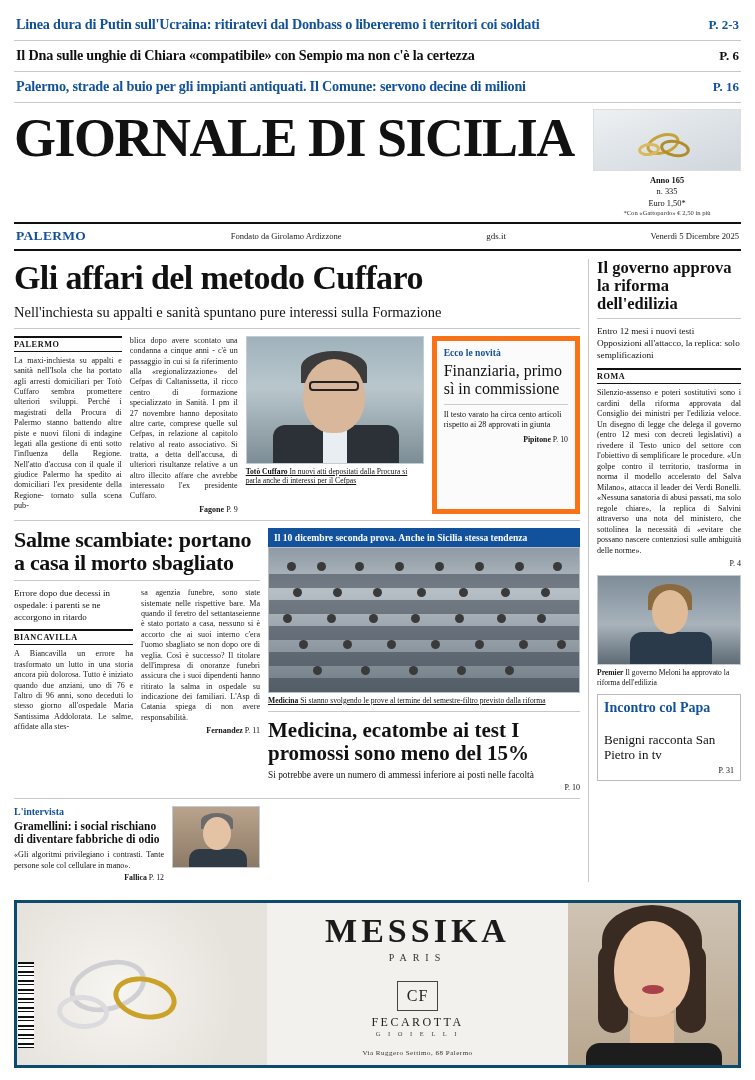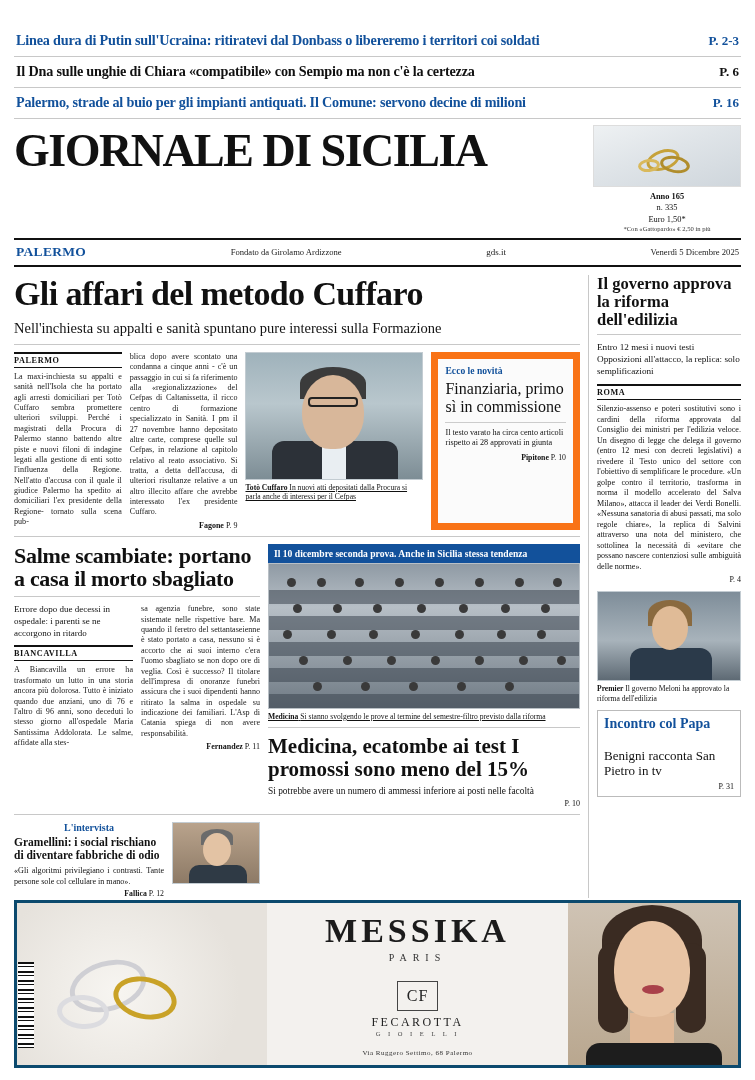--- a/index.html
+++ b/index.html
@@ -4,41 +4,41 @@
 <style>
   * { box-sizing: border-box; }
   html, body { margin:0; padding:0; }
   body {
     width: 755px; height: 1080px;
     background: #ffffff;
     font-family: "Liberation Serif", serif;
     color: #111;
     overflow: hidden;
   }
-  .page { width:755px; height:1080px; position:relative; padding: 16px 14px; }
+  .page { width:755px; height:1080px; position:relative; padding: 0 14px; }
 
   
   .teasers { padding-top: 10px; }
   .teaser {
     display:flex; align-items:baseline; justify-content:space-between;
     border-bottom: 1px solid #c8c8c8;
     padding: 6px 2px 7px 2px;
   }
   .teaser:first-child { border-top: none; }
   .teaser .t-text { font-weight: bold; font-size: 14.2px; letter-spacing:-0.2px; }
   .teaser .t-page { font-weight: bold; font-size: 13px; white-space:nowrap; padding-left:10px; }
   .teaser.blue .t-text, .teaser.blue .t-page { color: #12519b; }
   .teaser.dark .t-text, .teaser.dark .t-page { color: #111; }
 
   
   .masthead { display:flex; align-items:flex-start; justify-content:space-between; margin-top: 6px; }
   .logo {
     font-family: "Liberation Serif", serif;
     font-weight: bold;
-    font-size: 46px;
+    font-size: 54px;
     line-height: 0.96;
     letter-spacing: -1.5px;
     padding-top: 4px;
   }
   .mast-right { width: 148px; text-align:center; }
   .mast-img {
     width:148px; height:62px; border:1px solid #ddd;
     background: linear-gradient(160deg,#eef1f3 0%,#dfe4e8 45%,#cfd6dc 100%);
     position:relative; overflow:hidden;
   }
@@ -100,21 +100,21 @@
     background:#d8b79a;
   }
   .photo .hair { position:absolute; left:54px; top:14px; width:66px; height:32px; border-radius:50% 50% 0 0; background:#3b3b3b;}
   .photo .suit { position:absolute; left:26px; top:88px; width:126px; height:44px; background:#2c3138; border-radius:12px 12px 0 0;}
   .photo .shirt { position:absolute; left:76px; top:88px; width:24px; height:40px; background:#e9eef2; transform:rotate(0deg);}
   .photo .glasses { position:absolute; left:62px; top:44px; width:50px; height:10px; border:2px solid #222; border-radius:4px; }
   .cap { font-size:7.6px; line-height:1.25; margin-top:3px;text-decoration:underline; }
   .cap b { font-weight:bold; }
 
   .boxed {
-    border:7px solid #f97316; padding:6px 7px; background:#fbfbfb;
+    border:5px solid #f97316; padding:6px 7px; background:#fbfbfb;
   }
   .box-kicker { color:#12519b; font-weight:bold; font-size:9.6px; margin-bottom:4px; }
   .box-title { font-size:16px; line-height:1.12; margin-bottom:6px; }
   .box-note { font-size:8.2px; line-height:1.3; border-top:1px solid #ccc; padding-top:5px;}
   .box-byline { font-size:7.8px; text-align:right; margin-top:4px; }
 
   .sec-head { font-size:22px; font-weight:bold; line-height:1.06; letter-spacing:-0.3px; margin-bottom:6px;}
   .sec-sub { font-size:9px; line-height:1.3; margin-bottom:6px; }
 
   .two-col { display:flex; gap:8px; }
@@ -140,21 +140,21 @@
 
   .intervista { display:flex; gap:8px; margin-top:7px; }
   .int-photo {
     width:88px; height:62px; border:1px solid #c3ccd2; position:relative; overflow:hidden;
     background: linear-gradient(180deg,#b9a38c 0%,#8d7a66 100%);
   }
   .int-photo .f { position:absolute; left:30px; top:10px; width:28px;height:33px;border-radius:50%;background:#e3c3a4;}
   .int-photo .h { position:absolute; left:28px; top:6px; width:32px;height:16px;border-radius:50% 50% 0 0; background:#6b6b6b;}
   .int-photo .b { position:absolute; left:16px; top:42px; width:58px;height:22px;background:#2f3a45;border-radius:10px 10px 0 0;}
   .int-title { font-size:11.5px; font-weight:bold; line-height:1.15; }
-  .int-kicker { color:#12519b; font-weight:bold; font-size:10px; margin-bottom:3px;text-align:center;}
+  .int-kicker { color:#12519b; font-weight:bold; font-size:10px; margin-bottom:3px;}
   .int-quote { font-size:8.1px; line-height:1.3; margin-top:4px; text-align:justify;}
   .int-by { font-size:7.8px; text-align:right; margin-top:2px;}
 
   
   .r-head { font-size:16.5px; font-weight:bold; line-height:1.08; margin-bottom:6px;}
   .r-sub { font-size:9.2px; line-height:1.3; margin-bottom:6px;}
   .r-body { font-size:8.1px; line-height:1.3; text-align:justify;}
   .r-photo {
     width:100%; height:90px; margin-top:7px; border:1px solid #c3ccd2; position:relative; overflow:hidden;
     background: linear-gradient(180deg,#7e8d99 0%,#a8b3bb 55%,#5e6a74 100%);

